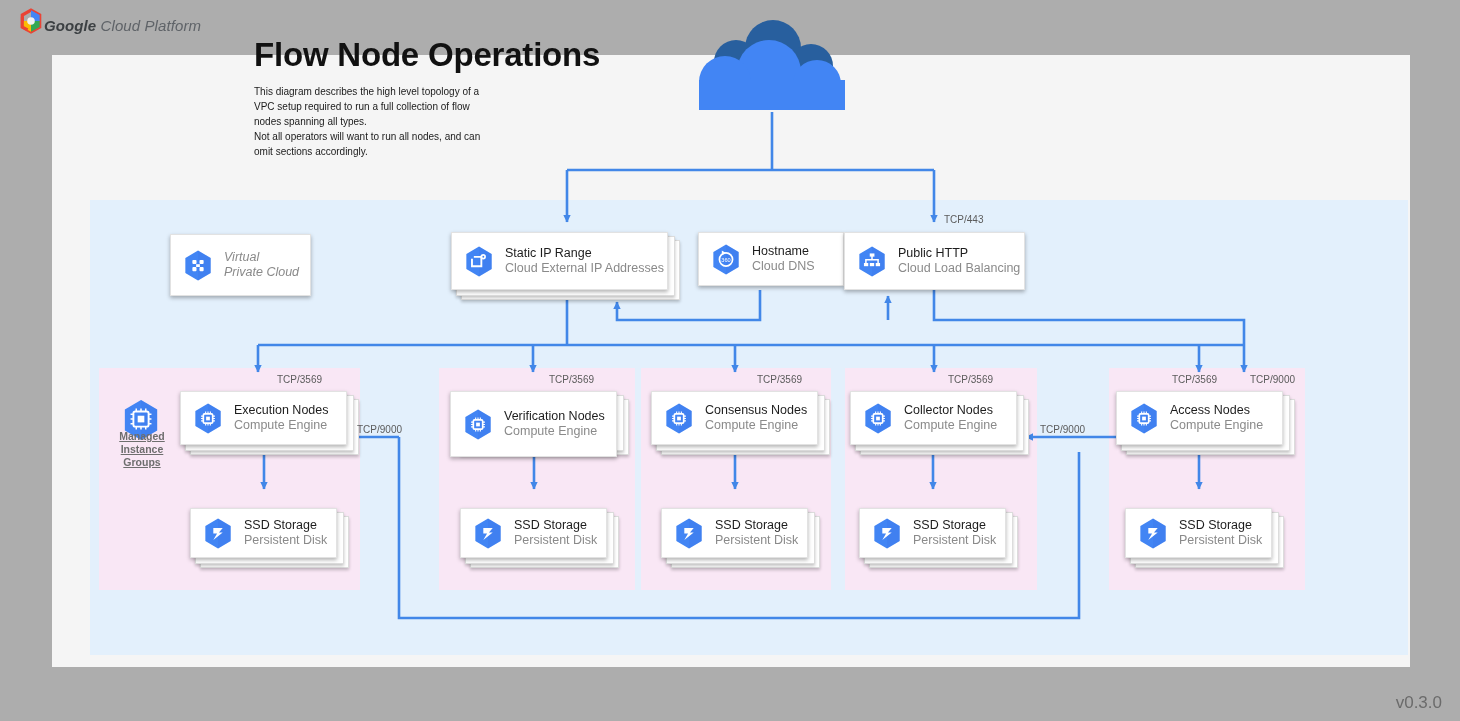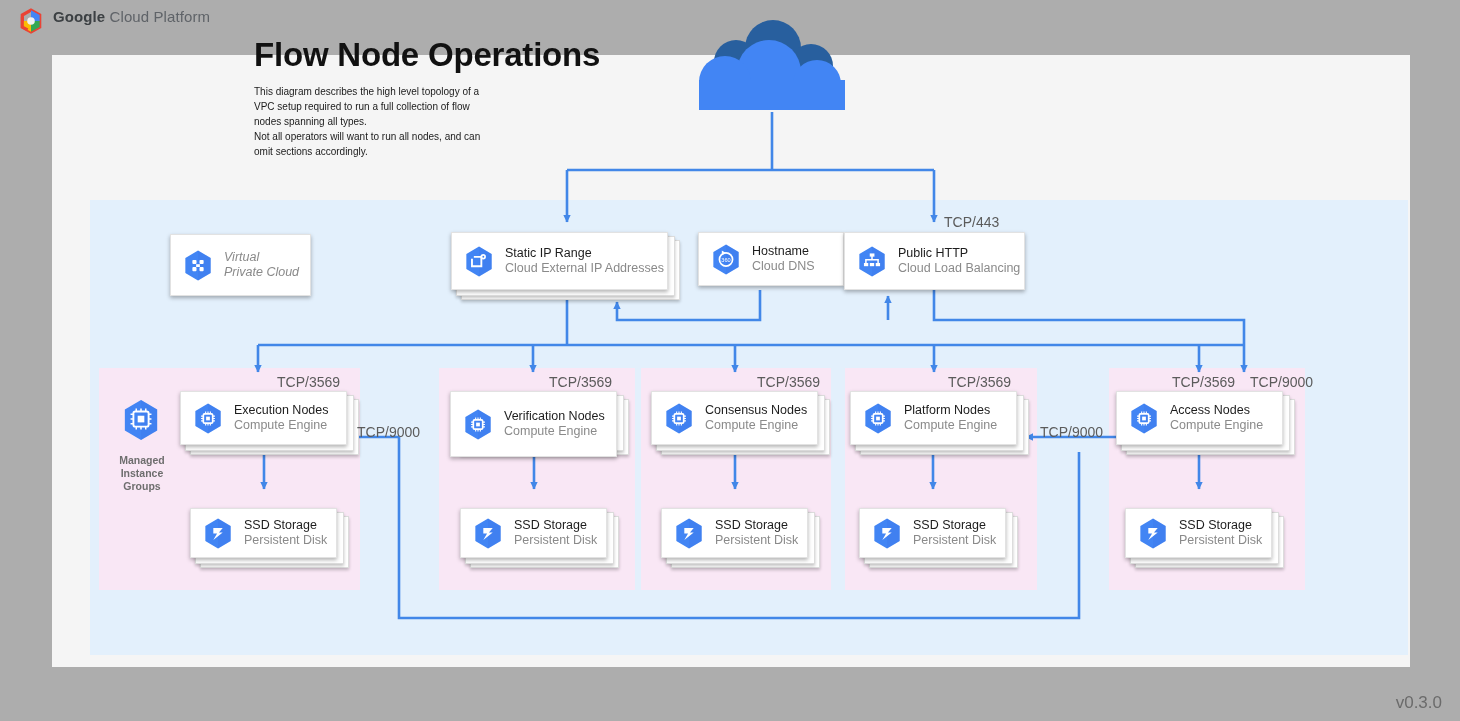--- a/index.html
+++ b/index.html
@@ -4,21 +4,21 @@
 <style>
   html,body{margin:0;padding:0;}
   body{
     width:1460px;height:721px;background:#adadad;
     font-family:"Liberation Sans", sans-serif;
     overflow:hidden;position:relative;
   }
   #root{position:absolute;inset:0;}
 
   
-  .gcp-brand{position:absolute;left:18px;top:8px;display:flex;align-items:flex-start;gap:9px;}
+  .gcp-brand{position:absolute;left:18px;top:8px;display:flex;align-items:flex-end;font-style:italic;}
   .gcp-logo{width:26px;height:26px;display:block;}
   .gcp-title{font-size:15px;color:#5f6368;letter-spacing:.1px;}
   .gcp-title b{color:#3c4043;font-weight:bold;}
 
   .version{position:absolute;right:18px;bottom:8px;font-size:17px;color:#6b6b6b;}
 
   
   .page{position:absolute;left:52px;top:55px;width:1358px;height:612px;background:#f5f5f5;}
 
   .doc-title{position:absolute;left:254px;top:36px;font-size:33px;font-weight:bold;color:#111;letter-spacing:-.2px;}
@@ -41,21 +41,21 @@
      box-shadow:0 2px 3px rgba(0,0,0,.23);}
   .card-shadow{box-shadow:0 2px 4px rgba(0,0,0,.30);}
   .card-ico{width:30px;height:33px;flex:none;margin-left:12px;}
   .card-txt{margin-left:11px;line-height:15px;}
   .card-t1{font-size:12.5px;color:#1d1d1d;white-space:nowrap;}
   .card-t2{font-size:12.5px;color:#8a8a8a;white-space:nowrap;}
   .card-t1.muted{color:#8a8a8a;}
 
   
   .edges{position:absolute;left:0;top:0;width:1460px;height:721px;pointer-events:none;}
-  .port{position:absolute;font-size:14px;color:#5b5b5b;white-space:nowrap;}
+  .port{position:absolute;font-size:10px;color:#5b5b5b;white-space:nowrap;}
 
   .cloud{position:absolute;left:681px;top:18px;width:182px;height:94px;}
 </style>
 </head>
 <body>
 
 <div id="root">
 
   <div class="gcp-brand">
     <svg class="gcp-logo" viewBox="0 0 48 48">
@@ -93,21 +93,21 @@
   <svg class="mig-icon" style="left:122px;top:399px;" viewBox="0 0 40 44">
     <path d="M20 1 L37 11 L37 33 L20 43 L3 33 L3 11 Z" fill="#4285f4"></path>
     <path d="M20 1 L37 11 L37 33 L20 43 Z" fill="#3b78e7" opacity=".35"></path>
     <rect x="12" y="13" width="16" height="16" rx="2" fill="none" stroke="#fff" stroke-width="2"></rect>
     <rect x="16.5" y="17.5" width="7" height="7" fill="#fff"></rect>
     <g stroke="#fff" stroke-width="1.6">
       <path d="M15 10 v3 M20 10 v3 M25 10 v3 M15 29 v3 M20 29 v3 M25 29 v3"></path>
       <path d="M9 16 h3 M9 21 h3 M9 26 h3 M28 16 h3 M28 21 h3 M28 26 h3"></path>
     </g>
   </svg>
-  <div class="mig-label" style="left:100px;top:454px;">
+  <div class="mig-label" style="left:100px;top:430px;text-decoration:underline;">
       <div>Managed</div>
       <div>Instance</div>
       <div>Groups</div>
     </div>
 
   <svg class="edges">
     <defs>
       <marker id="ah" markerWidth="9" markerHeight="9" refX="7.4" refY="4.5" orient="auto" markerUnits="userSpaceOnUse">
         <path d="M0,0.6 L8,4.5 L0,8.4 z" fill="#4287e8"></path>
       </marker>
@@ -290,21 +290,21 @@
       <path d="M16 1 L29.5 9 L29.5 25 L16 33 L2.5 25 L2.5 9 Z" fill="#4285f4"></path>
       <path d="M16 1 L29.5 9 L29.5 25 L16 33 Z" fill="#3b78e7" opacity=".3"></path>
       <rect x="11" y="12" width="10" height="10" rx="1.4" fill="none" stroke="#fff" stroke-width="1.8"></rect>
       <rect x="14" y="15" width="4" height="4" fill="#fff"></rect>
       <g stroke="#fff" stroke-width="1.2">
         <path d="M13.5 9.6 v2.4 M16 9.6 v2.4 M18.5 9.6 v2.4 M13.5 22 v2.4 M16 22 v2.4 M18.5 22 v2.4"></path>
         <path d="M8.6 14.5 h2.4 M8.6 17 h2.4 M8.6 19.5 h2.4 M21 14.5 h2.4 M21 17 h2.4 M21 19.5 h2.4"></path>
       </g>
     </svg>
     <div class="card-txt">
-      <div class="card-t1">Platform Nodes</div>
+      <div class="card-t1">Collector Nodes</div>
       <div class="card-t2">Compute Engine</div>
     </div>
   </div>
 
   <div class="stack-l2" style="left:1126px;top:399px;width:167px;height:54px;"></div>
   <div class="stack-l1" style="left:1121px;top:395px;width:167px;height:54px;"></div>
   <div class="card card-shadow" style="left:1116px;top:391px;width:167px;height:54px;">
     <svg class="card-ico" viewBox="0 0 32 34">
       <path d="M16 1 L29.5 9 L29.5 25 L16 33 L2.5 25 L2.5 9 Z" fill="#4285f4"></path>
       <path d="M16 1 L29.5 9 L29.5 25 L16 33 Z" fill="#3b78e7" opacity=".3"></path>

